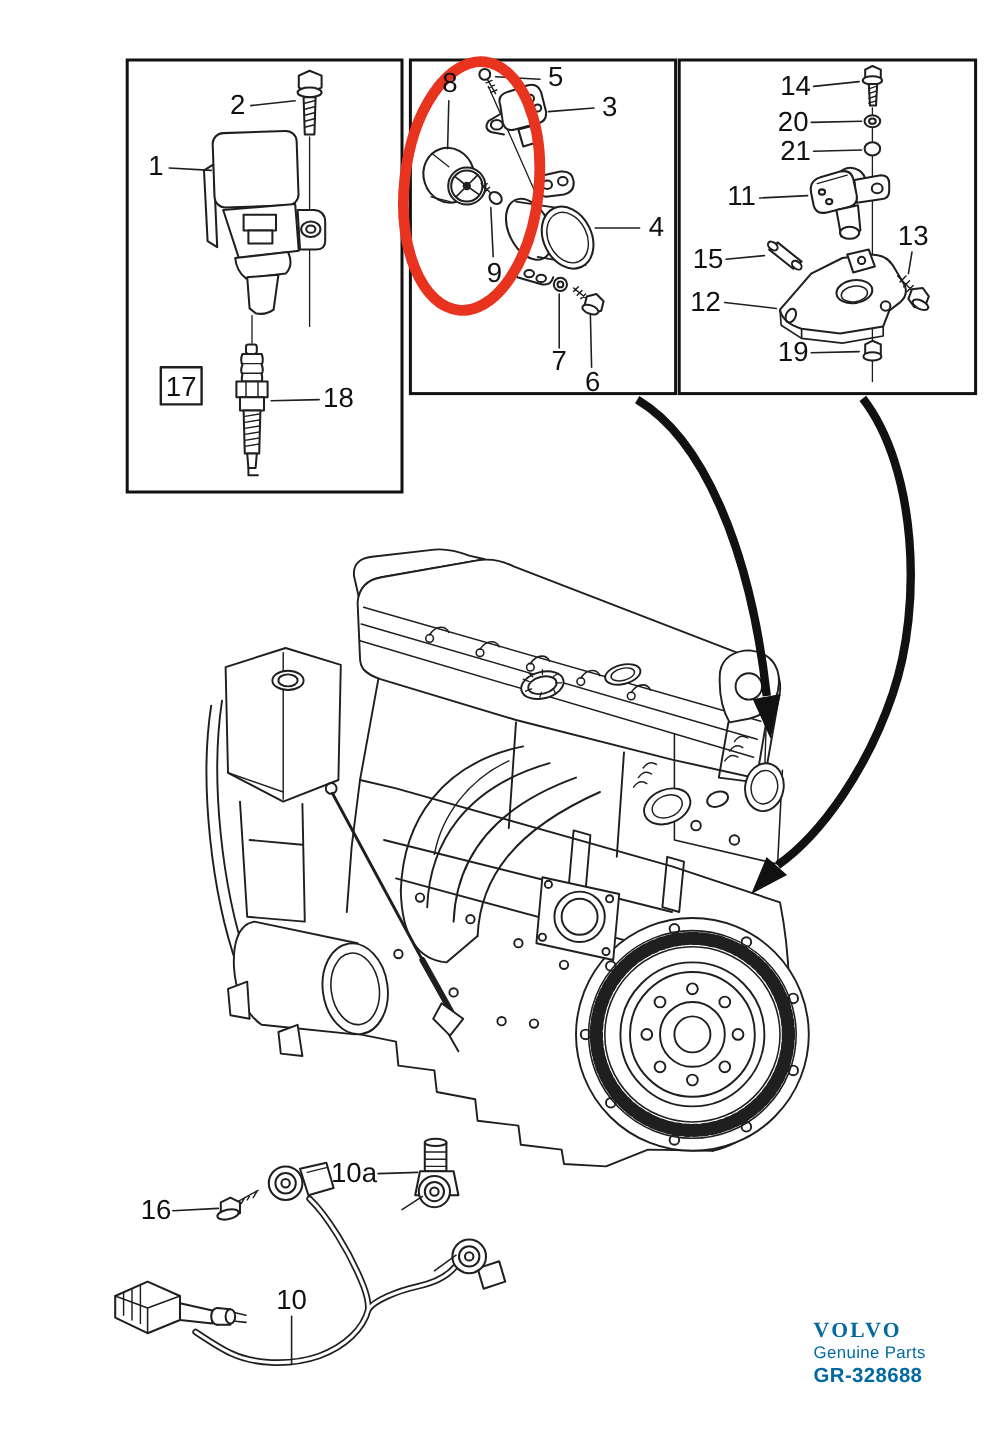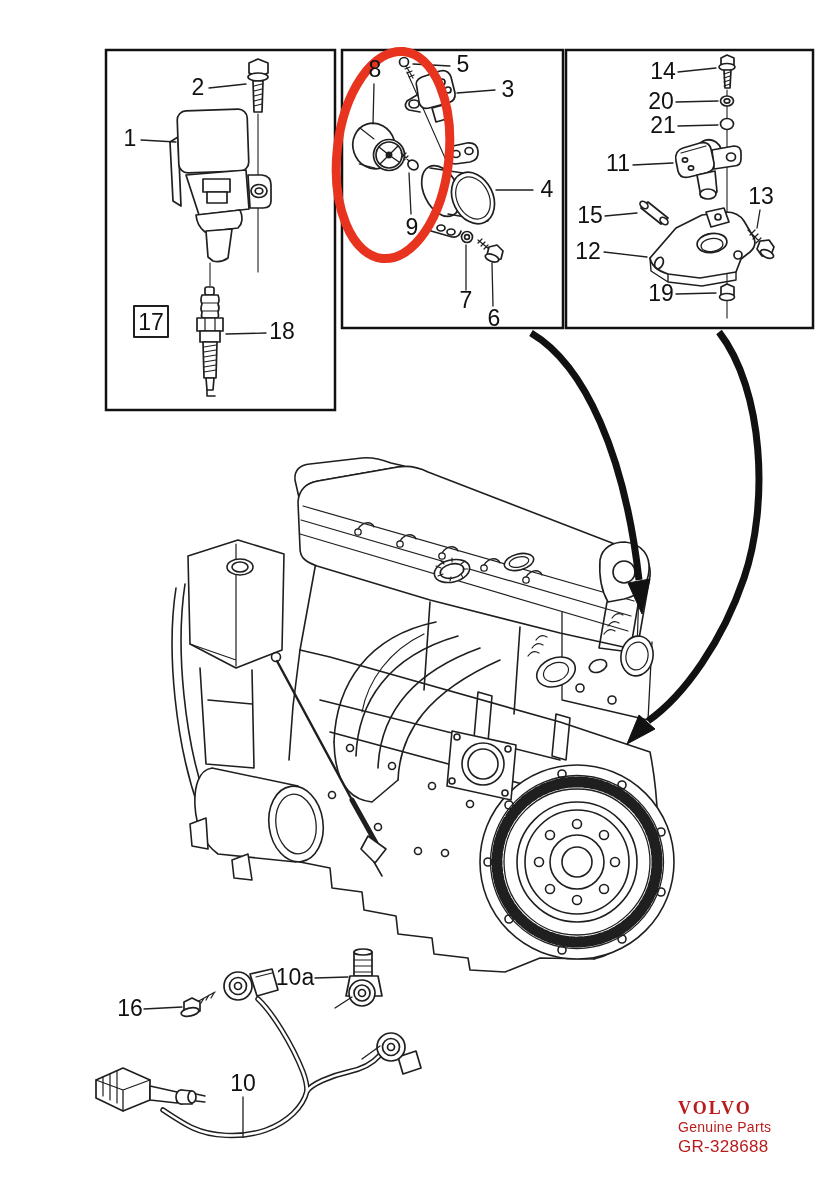--- a/index.html
+++ b/index.html
@@ -1,26 +1,26 @@
 <!DOCTYPE html>
 <html><head>
 <meta charset="utf-8">
 <style>
   html,body{margin:0;padding:0;background:#fff;}
   .stage{position:relative;width:837px;height:1200px;background:#ffffff;overflow:hidden;
          font-family:"Liberation Sans",sans-serif;}
   .stage svg{position:absolute;left:0;top:0;}
   .callout{font-family:"Liberation Sans",sans-serif;font-size:23px;fill:#111;}
-  .branding{position:absolute;left:678px;top:1098px;width:110px;color:#b91c1c;}
+  .branding{position:absolute;left:678px;top:1098px;width:110px;color:#0369a1;}
   .branding .logo{font-family:"Liberation Serif",serif;font-weight:bold;font-size:18px;
                   letter-spacing:2px;line-height:20px;}
   .branding .tagline{font-family:"Liberation Sans",sans-serif;font-size:14px;line-height:16px;
                      letter-spacing:0.3px;margin-top:1px;}
   .branding .ref{font-family:"Liberation Sans",sans-serif;font-size:17px;line-height:20px;
-                 margin-top:2px;letter-spacing:0.3px;}
+                 margin-top:2px;letter-spacing:0.3px;font-weight:bold;}
 </style>
 </head>
 <body>
 
 <div class="stage">
 <svg width="837" height="1200" viewBox="0 0 837 1200">
 
   <g fill="none" stroke="#111" stroke-width="2.5">
     <rect x="106" y="50" width="229" height="360"></rect>
     <rect x="342" y="50" width="221" height="278"></rect>

